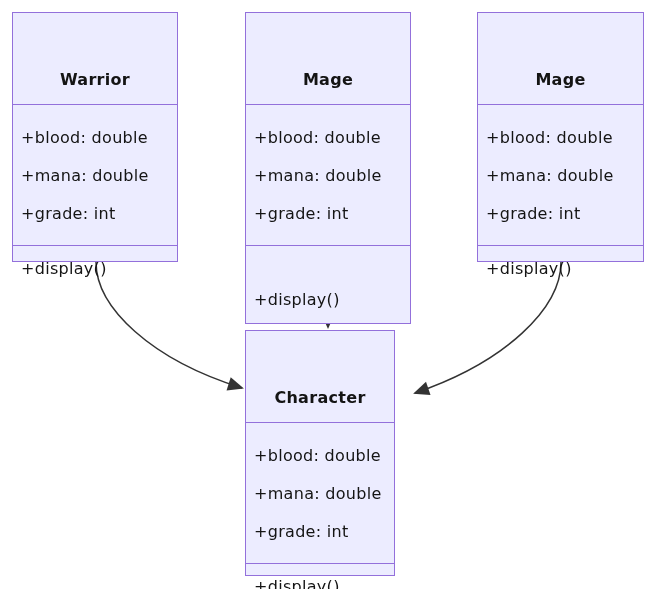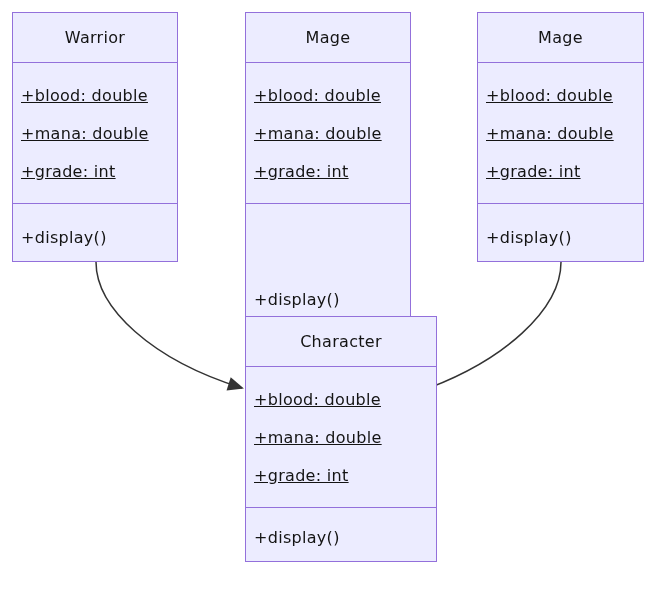--- a/index.html
+++ b/index.html
@@ -37,44 +37,44 @@
     border: 1px solid var(--node_border);
     font-size: 16px;
     letter-spacing: 0.3px;
   }
   .class-title {
     height: 50px;
     flex: 0 0 50px;
     display: flex;
     align-items: center;
     justify-content: center;
-    font-weight: normal;
+    font-weight: bold;
     border-bottom: 1px solid var(--node_border);
+    margin-top: 42px;
   }
   .class-attrs {
     padding: 14px 8px 12px 8px;
     border-bottom: 1px solid var(--node_border);
-    text-decoration: underline;
   }
   .member {
     height: 38px;
     line-height: 38px;
     white-space: nowrap;
   }
   .class-methods {
     flex: 1 1 auto;
     display: flex;
     flex-direction: column;
     justify-content: flex-end;
     padding: 4px 8px;
   }
   .box-warrior   { left: 12px;  top: 12px;  width: 166px; height: 250px; }
   .box-mage      { left: 245px; top: 12px;  width: 166px; height: 312px; }
   .box-rogue     { left: 477px; top: 12px;  width: 167px; height: 250px; }
-  .box-character { left: 245px; top: 316px; width: 192px; height: 246px; }
+  .box-character { left: 245px; top: 330px; width: 150px; height: 246px; }
 </style>
 </head>
 <body>
 
 <div class="canvas">
 
   <svg class="edges-svg" viewBox="0 0 657 589" xmlns="http://www.w3.org/2000/svg">
     <defs>
       <marker id="arrowhead" markerUnits="userSpaceOnUse" markerWidth="18" markerHeight="16" refX="15" refY="8" orient="auto">
         <path d="M1,1 L17,8 L1,15 Z" fill="#333333"></path>

